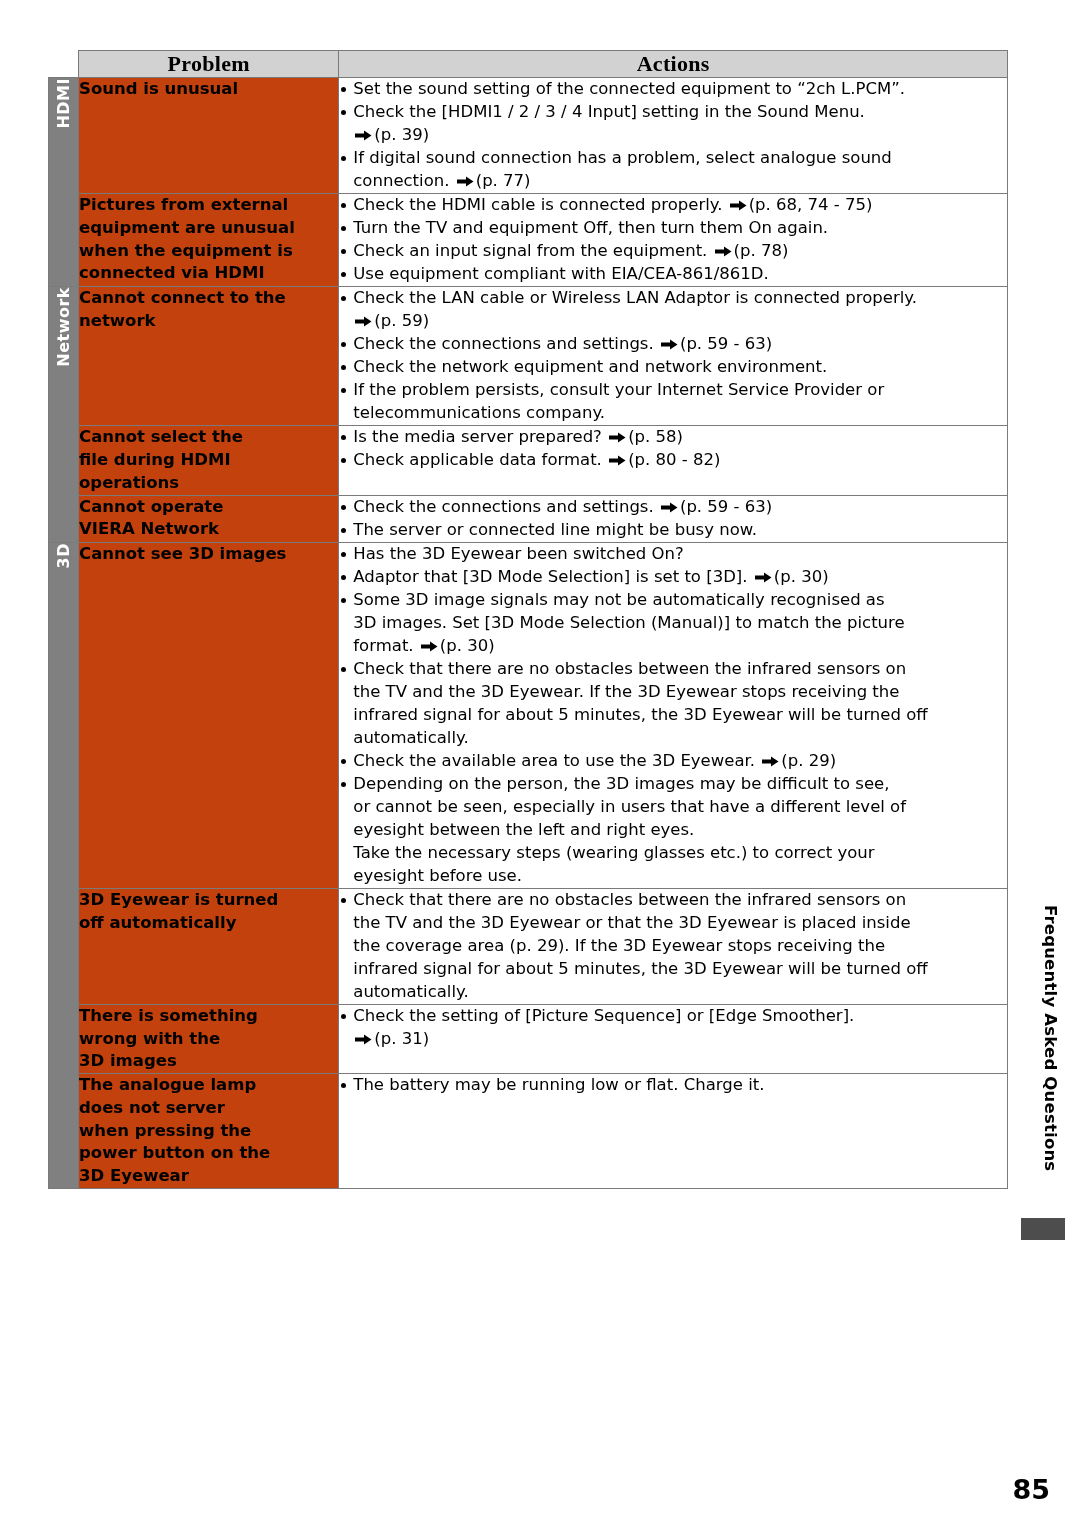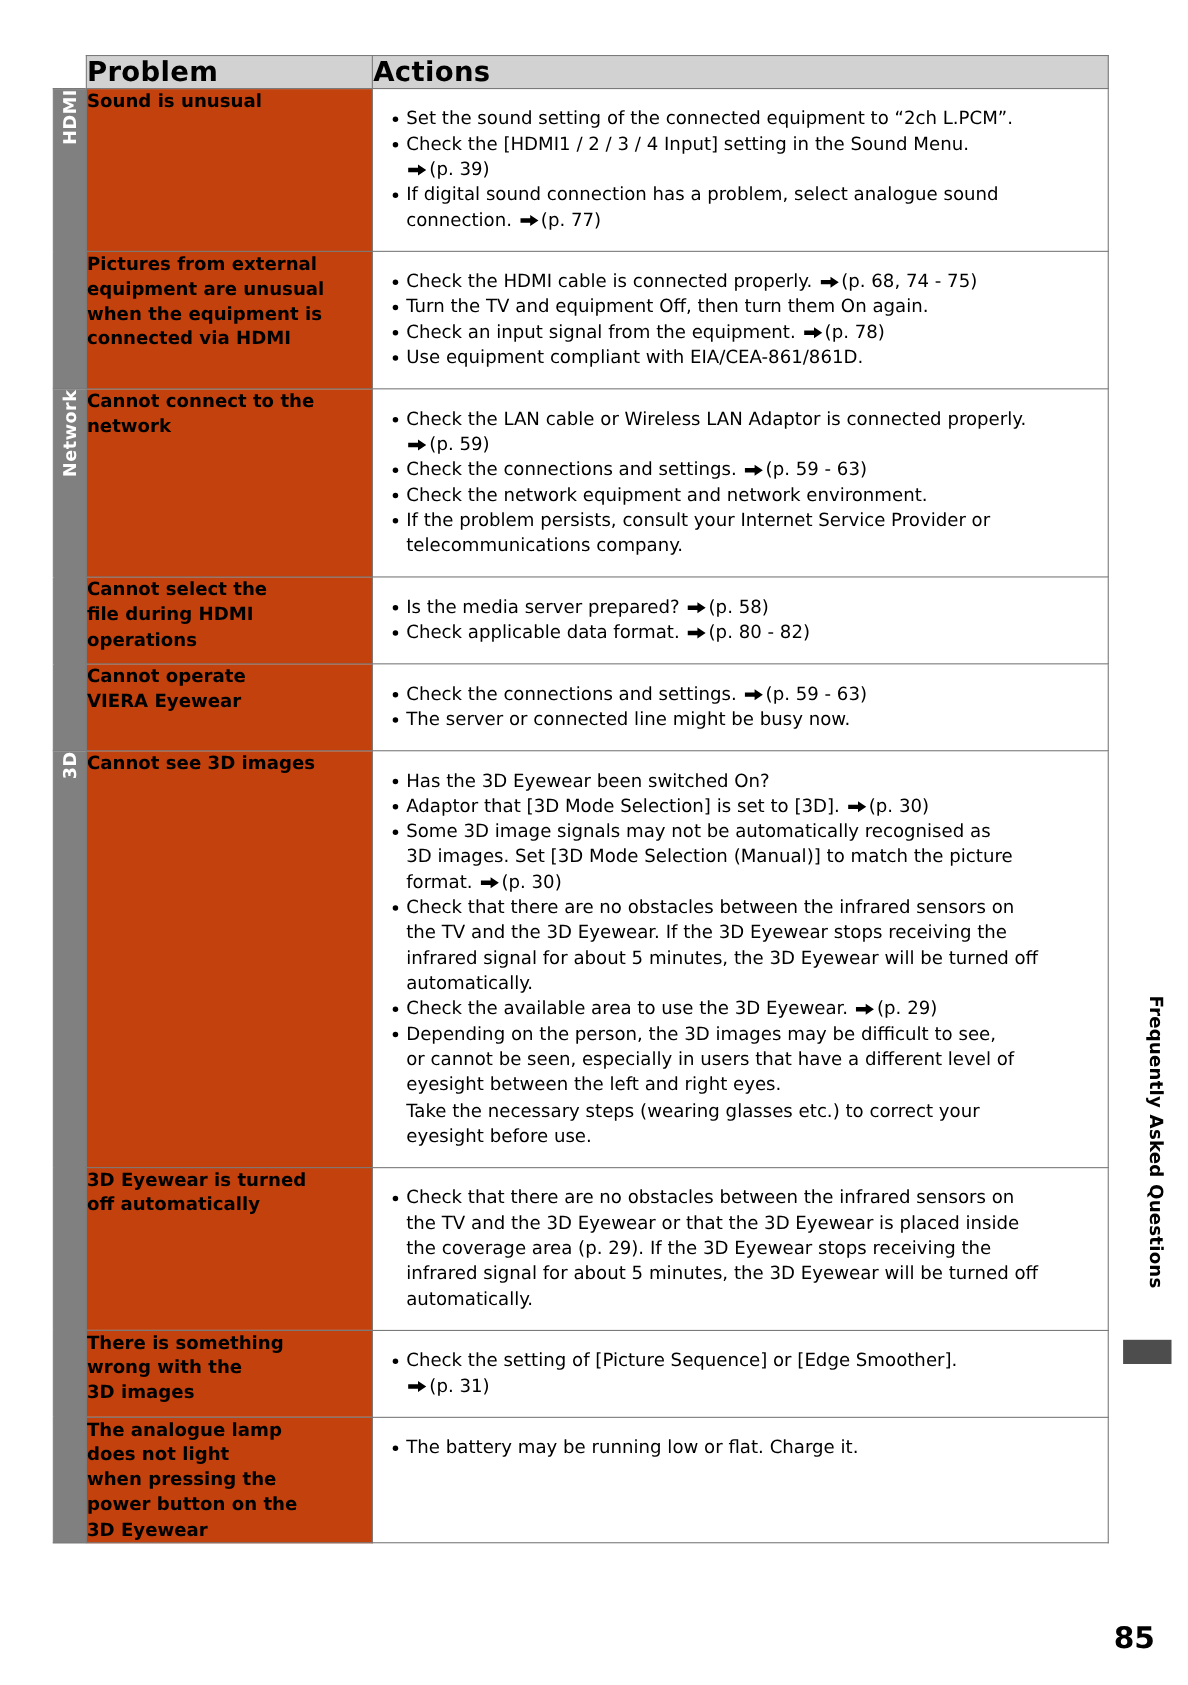--- a/index.html
+++ b/index.html
@@ -31,26 +31,27 @@
     border: 1px solid #7a7a7a;
     vertical-align: top;
     padding: 0;
   }
   .col-tab { width: 30px; }
   .col-problem { width: 260px; }
   .col-actions { width: 668px; }
 
   thead th {
     background: #d2d2d2;
-    text-align: left;
-    font-size: 25px;
+    text-align: center;
+    font-size: 22px;
     font-weight: bold;
     color: #000;
     padding: 9px 0 10px 0;
     letter-spacing: 0.3px;
+    font-family: Liberation Serif, serif;
   }
   thead th.head-blank {
     background: #ffffff;
     border: none;
   }
 
   td.tabcell {
     background: #808080;
     color: #ffffff;
     text-align: center;
@@ -80,21 +81,21 @@
   td.actions {
     background: #ffffff;
     padding: 9px 10px 9px 10px;
     font-size: 16.5px;
     line-height: 1.335;
     color: #000;
   }
   ul.bullets {
     list-style: none;
     margin: 0;
-    padding: 16px;
+    padding: 0;
   }
   ul.bullets > li {
     position: relative;
     padding-left: 14px;
     margin: 0 0 1px 0;
   }
   ul.bullets > li::before {
     content: "";
     position: absolute;
     left: 2px;
@@ -241,21 +242,21 @@
                   </svg></span><span class="bold nowrap">(p. 58)</span></li>
               <li><span>Check applicable data format. </span><span class="arrow"><svg width="17" height="11" viewBox="0 0 17 11">
                     <path d="M0,3.5 L9,3.5 L9,0.5 L16.5,5.5 L9,10.5 L9,7.5 L0,7.5 Z" fill="#000"></path>
                   </svg></span><span class="bold nowrap">(p. 80 - 82)</span></li>
             </ul>
           </td>
         </tr>
         <tr>
           <td class="problem">
             <span class="line">Cannot operate</span>
-            <span class="line">VIERA Eyewear</span>
+            <span class="line">VIERA Network</span>
           </td>
           <td class="actions">
             <ul class="bullets">
               <li><span>Check the connections and settings. </span><span class="arrow"><svg width="17" height="11" viewBox="0 0 17 11">
                     <path d="M0,3.5 L9,3.5 L9,0.5 L16.5,5.5 L9,10.5 L9,7.5 L0,7.5 Z" fill="#000"></path>
                   </svg></span><span class="bold nowrap">(p. 59 - 63)</span></li>
               <li><span>The server or connected line might be busy now.</span></li>
             </ul>
           </td>
         </tr>
@@ -316,21 +317,21 @@
               <li><span>Check the setting of [Picture Sequence] or [Edge Smoother].</span></li>
               <li class="cont"><span class="arrow"><svg width="17" height="11" viewBox="0 0 17 11">
                     <path d="M0,3.5 L9,3.5 L9,0.5 L16.5,5.5 L9,10.5 L9,7.5 L0,7.5 Z" fill="#000"></path>
                   </svg></span><span class="bold nowrap">(p. 31)</span></li>
             </ul>
           </td>
         </tr>
         <tr>
           <td class="problem">
             <span class="line">The analogue lamp</span>
-            <span class="line">does not light</span>
+            <span class="line">does not server</span>
             <span class="line">when pressing the</span>
             <span class="line">power button on the</span>
             <span class="line">3D Eyewear</span>
           </td>
           <td class="actions">
             <ul class="bullets">
               <li><span>The battery may be running low or flat. Charge it.</span></li>
             </ul>
           </td>
         </tr>

